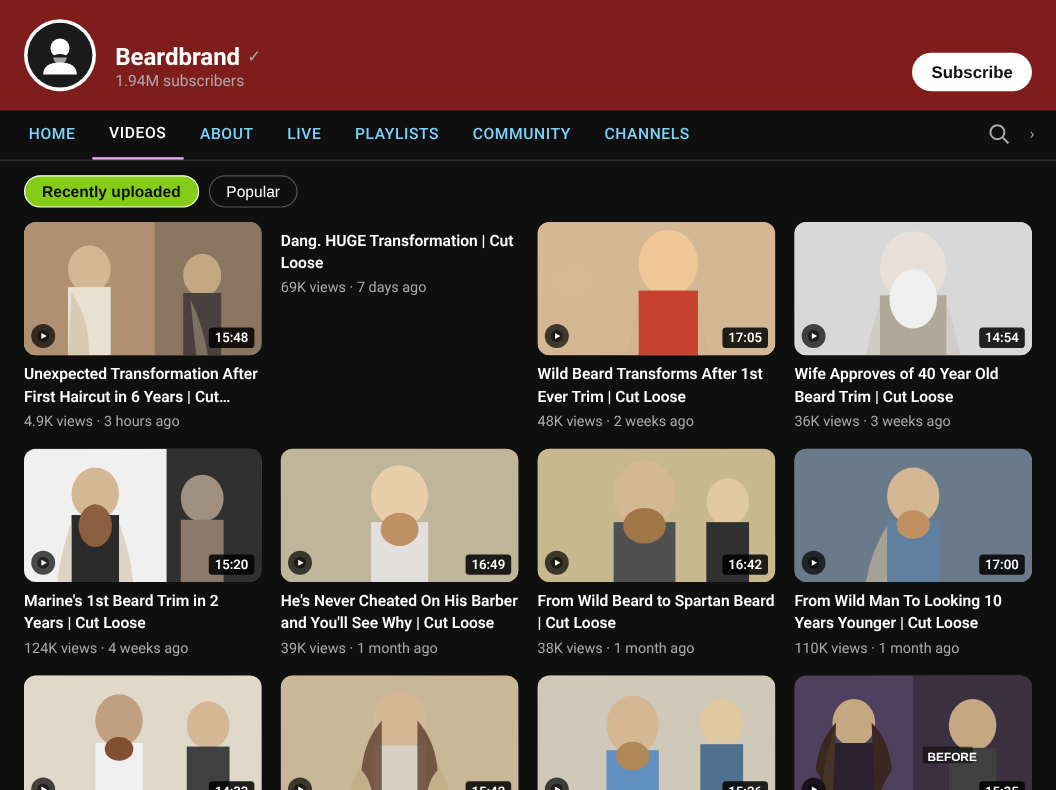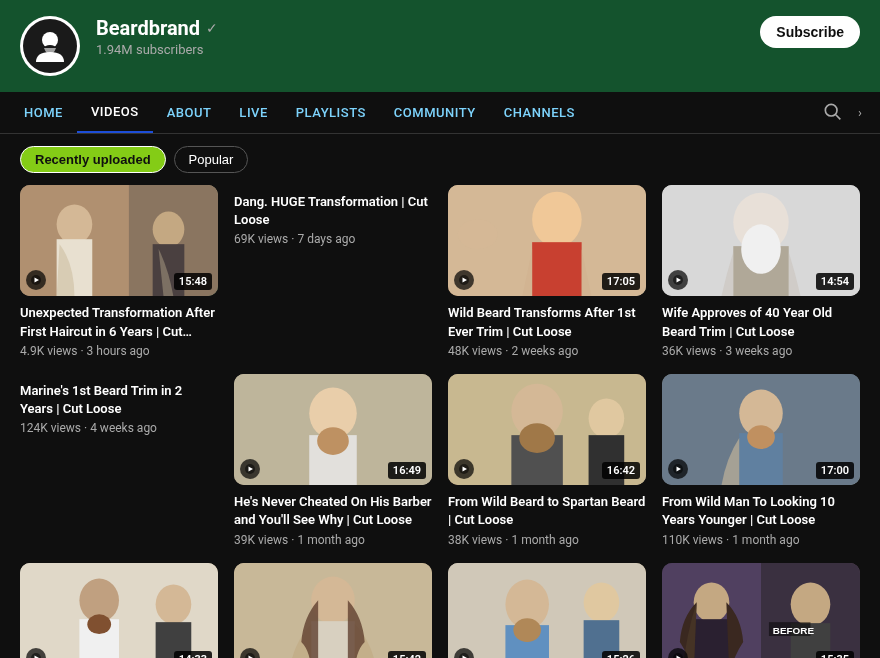--- a/index.html
+++ b/index.html
@@ -8,23 +8,23 @@
       color: #fff;
       font-family: 'Roboto', Arial, sans-serif;
       font-size: 13px;
       width: 880px;
       min-height: 658px;
       overflow-x: hidden;
     }
     
     .channel-header {
       display: flex;
-      align-items: flex-start;
+      align-items: flex-end;
       padding: 16px 20px;
-      background: #14532d;
+      background: #7f1d1d;
       gap: 16px;
     }
     .channel-avatar {
       width: 60px;
       height: 60px;
       border-radius: 50%;
       background: #fff;
       display: flex;
       align-items: center;
       justify-content: center;
@@ -91,21 +91,21 @@
       font-weight: 500;
       color: #7dd3fc;
       cursor: pointer;
       text-decoration: none;
       letter-spacing: 0.5px;
       position: relative;
       white-space: nowrap;
     }
     .nav-tab.active {
       color: #fff;
-      border-bottom: 2px solid #1d4ed8;
+      border-bottom: 2px solid #f0abfc;
     }
     .nav-search {
       margin-left: auto;
       color: #aaa;
       cursor: pointer;
       padding: 8px;
     }
     .nav-arrow {
       color: #aaa;
       cursor: pointer;
@@ -338,20 +338,40 @@
     </div>
     <div class="video-info">
       <div class="video-title">Wife Approves of 40 Year Old Beard Trim | Cut Loose</div>
       <div class="video-meta">
         <span>36K views</span> · <span>3 weeks ago</span>
       </div>
     </div>
   </div>
 
   <div class="video-card">
+    <div class="video-thumbnail thumb-5">
+      <svg width="100%" height="100%" viewBox="0 0 200 113" preserveAspectRatio="xMidYMid slice">
+        <rect width="200" height="113" fill="#303030"></rect>
+        <rect x="0" y="0" width="120" height="113" fill="#f0f0f0"></rect>
+        <ellipse cx="60" cy="38" rx="20" ry="22" fill="#d4b896"></ellipse>
+        <rect x="40" y="56" width="40" height="57" fill="#2a2a2a"></rect>
+        <path d="M40 62 Q30 90 28 113 L40 113 Z" fill="#d0c0a8" opacity="0.6"></path>
+        <path d="M80 62 Q90 90 92 113 L80 113 Z" fill="#d0c0a8" opacity="0.6"></path>
+        <ellipse cx="60" cy="65" rx="14" ry="18" fill="#8a6040"></ellipse>
+        <ellipse cx="150" cy="42" rx="18" ry="20" fill="#a09080"></ellipse>
+        <rect x="132" y="60" width="36" height="53" fill="#8a7868"></rect>
+      </svg>
+      <div class="play-icon-overlay">
+        <svg width="10" height="10" viewBox="0 0 10 10">
+            <circle cx="5" cy="5" r="5" fill="rgba(0,0,0,0.5)"></circle>
+            <polygon points="3.5,2.5 8,5 3.5,7.5" fill="white"></polygon>
+          </svg>
+      </div>
+      <div class="duration-badge">15:20</div>
+    </div>
     <div class="video-info">
       <div class="video-title">Marine's 1st Beard Trim in 2 Years | Cut Loose</div>
       <div class="video-meta">
         <span>124K views</span> · <span>4 weeks ago</span>
       </div>
     </div>
   </div>
 
   <div class="video-card">
     <div class="video-thumbnail thumb-6">

